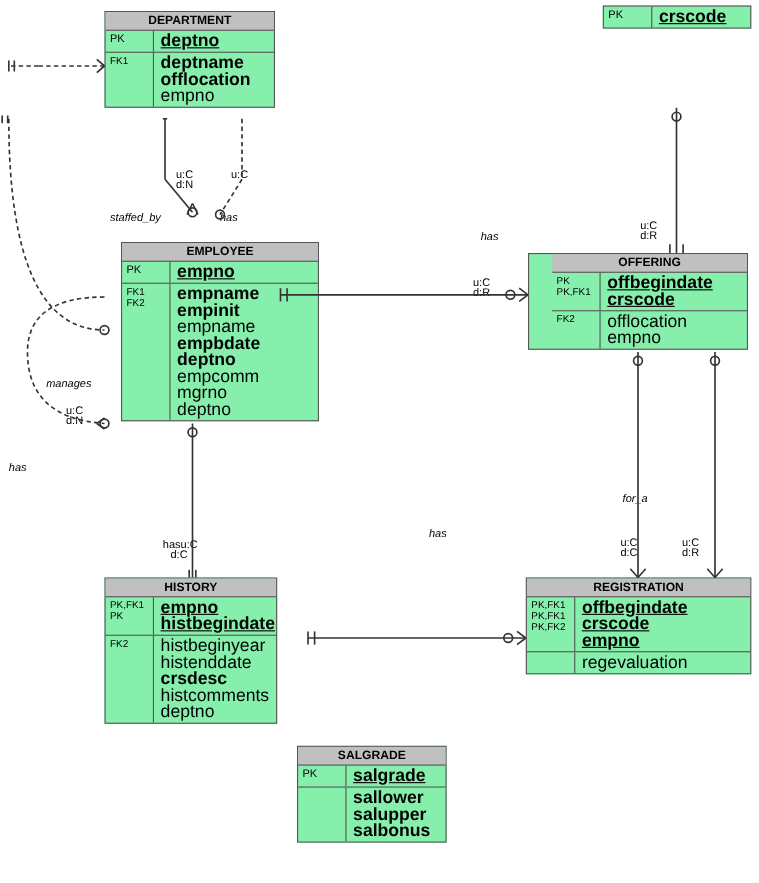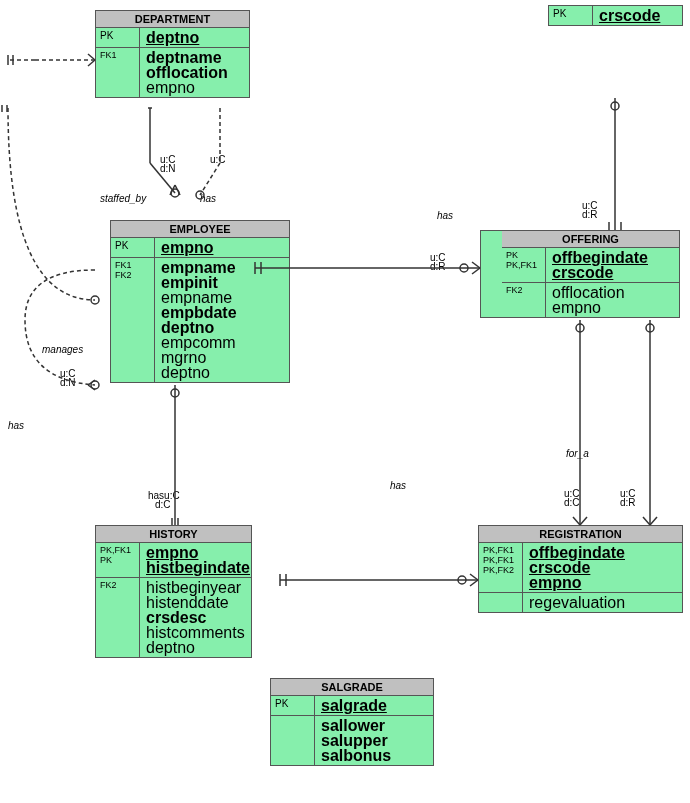--- a/index.html
+++ b/index.html
@@ -179,21 +179,21 @@
       </div>
     </div>
     <div class="entity-body-row">
       <div class="entity-pk-col"></div>
       <div class="entity-attr-col">
         <span class="attr-line">regevaluation</span>
       </div>
     </div>
   </div>
 
-  <div class="entity" style="left:270px;top:678px;width:164px;">
+  <div class="entity" style="left:270px;top:678px;width:136px;">
     <div class="entity-header">SALGRADE</div>
     <div class="entity-body-row">
       <div class="entity-pk-col">PK</div>
       <div class="entity-attr-col">
         <span class="attr-line underline bold">salgrade</span>
       </div>
     </div>
     <div class="entity-body-row">
       <div class="entity-pk-col"></div>
       <div class="entity-attr-col">

